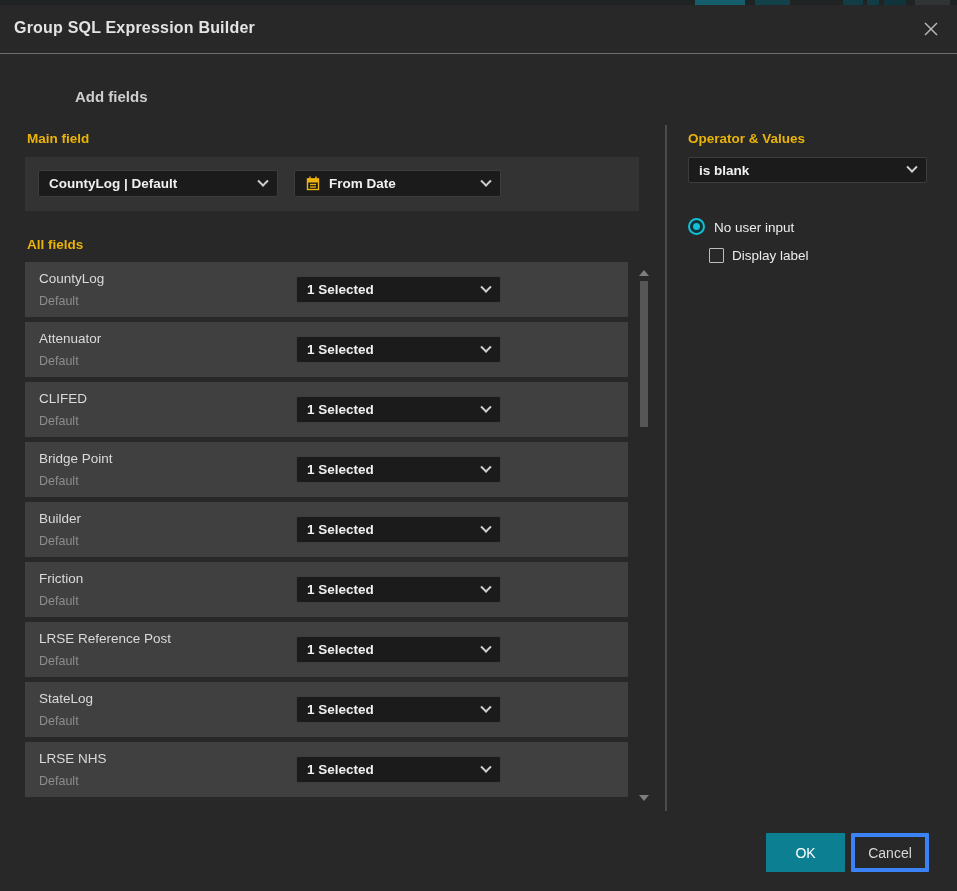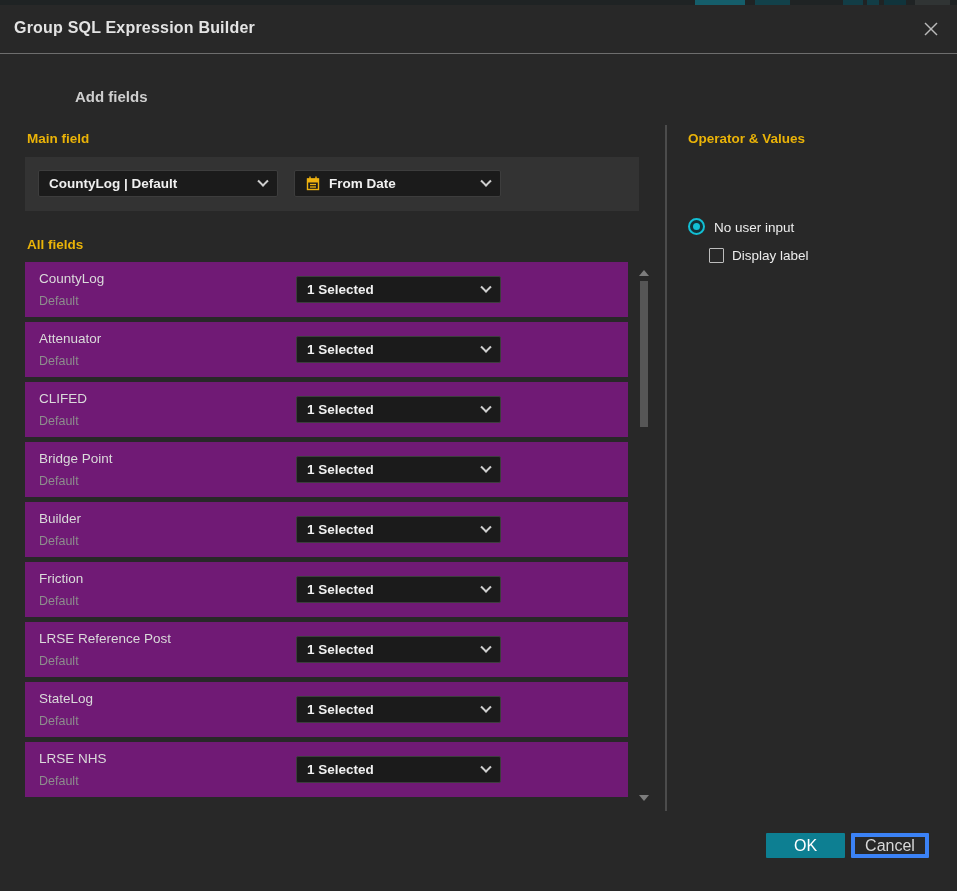--- a/index.html
+++ b/index.html
@@ -22,21 +22,21 @@
 
   .panel { position:absolute; background:#333333; }
 
   .select { position:absolute; background:#1b1b1b; border:1px solid #3d3d3d; border-radius:2px;
     display:flex; align-items:center; color:#f0f0f0; font-size:13.5px; font-weight:700;
     padding:0 10px; cursor:pointer; }
   .select .chev { margin-left:auto; width:8px; height:8px; border-right:2px solid #cfcfcf;
     border-bottom:2px solid #cfcfcf; transform:rotate(45deg) translate(-2px,-2px); }
 
   .list { position:absolute; left:25px; top:257px; width:603px; height:536px; overflow:hidden; }
-  .field-row { position:relative; width:603px; height:55px; margin-bottom:5px; background:#701a75; }
+  .field-row { position:relative; width:603px; height:55px; margin-bottom:5px; background:#404040; }
   .field-name { position:absolute; left:14px; top:9px; font-size:13.5px; color:#dadada; }
   .field-type { position:absolute; left:14px; bottom:9px; font-size:12.5px; color:#8d8d8d; }
   .row-select { left:271px; top:14px; width:205px; height:27px; }
 
   .scrollbar { position:absolute; left:638px; top:260px; width:12px; height:538px; }
   .sb-arrow { position:absolute; left:1px; width:0; height:0; border-left:5px solid transparent;
     border-right:5px solid transparent; }
   .sb-up { top:5px; border-bottom:6px solid #7d7d7d; }
   .sb-down { bottom:2px; border-top:6px solid #7d7d7d; }
   .sb-thumb { position:absolute; left:2px; top:16px; width:8px; height:146px; background:#565656; }
@@ -44,21 +44,21 @@
   .v-divider { position:absolute; left:665px; top:120px; width:2px; height:686px; background:#4c4c4c; }
 
   .radio-outer { position:absolute; width:17px; height:17px; border-radius:50%;
     border:2.5px solid #12bfd4; background:#123238; display:flex; align-items:center;
     justify-content:center; cursor:pointer; }
   .radio-dot { width:7px; height:7px; border-radius:50%; background:#12bfd4; }
   .checkbox { position:absolute; width:15px; height:15px; border:1.5px solid #bdbdbd;
     background:transparent; border-radius:1px; cursor:pointer; }
   .ctl-label { position:absolute; font-size:13.5px; color:#ececec; }
 
-  .btn { position:absolute; height:25px; font-size:16px; display:flex; align-items:center;
+  .btn { position:absolute; height:39px; font-size:14px; display:flex; align-items:center;
     justify-content:center; cursor:pointer; border-radius:1px; }
   .btn-ok { left:766px; top:828px; width:79px; background:#0d7f92; color:#ffffff; }
   .btn-cancel { left:851px; top:828px; width:78px; background:transparent;
     border:4px solid #3b82f6; color:#d8d8d8; }
 </style>
 </head>
 <body>
 
 <div class="bg-strip">
   <div class="bg-frag" style="left:695px;width:50px;background:#155e6b;"></div>
@@ -193,20 +193,24 @@
 
   <div class="scrollbar">
     <div class="sb-arrow sb-up"></div>
     <div class="sb-thumb"></div>
     <div class="sb-arrow sb-down"></div>
   </div>
 
   <div class="v-divider"></div>
 
   <div class="section-label" style="left:688px; top:126px;">Operator &amp; Values</div>
+  <div class="select" style="left:688px; top:152px; width:239px; height:26px;">
+    <span>is blank</span>
+    <span class="chev"></span>
+  </div>
 
   <div class="radio-outer" style="left:688px; top:213px;">
     <div class="radio-dot"></div>
   </div>
   <div class="ctl-label" style="left:714px; top:215px;">No user input</div>
 
   <div class="checkbox" style="left:709px; top:243px;"></div>
   <div class="ctl-label" style="left:732px; top:243px;">Display label</div>
 
   <div class="btn btn-ok">OK</div>

